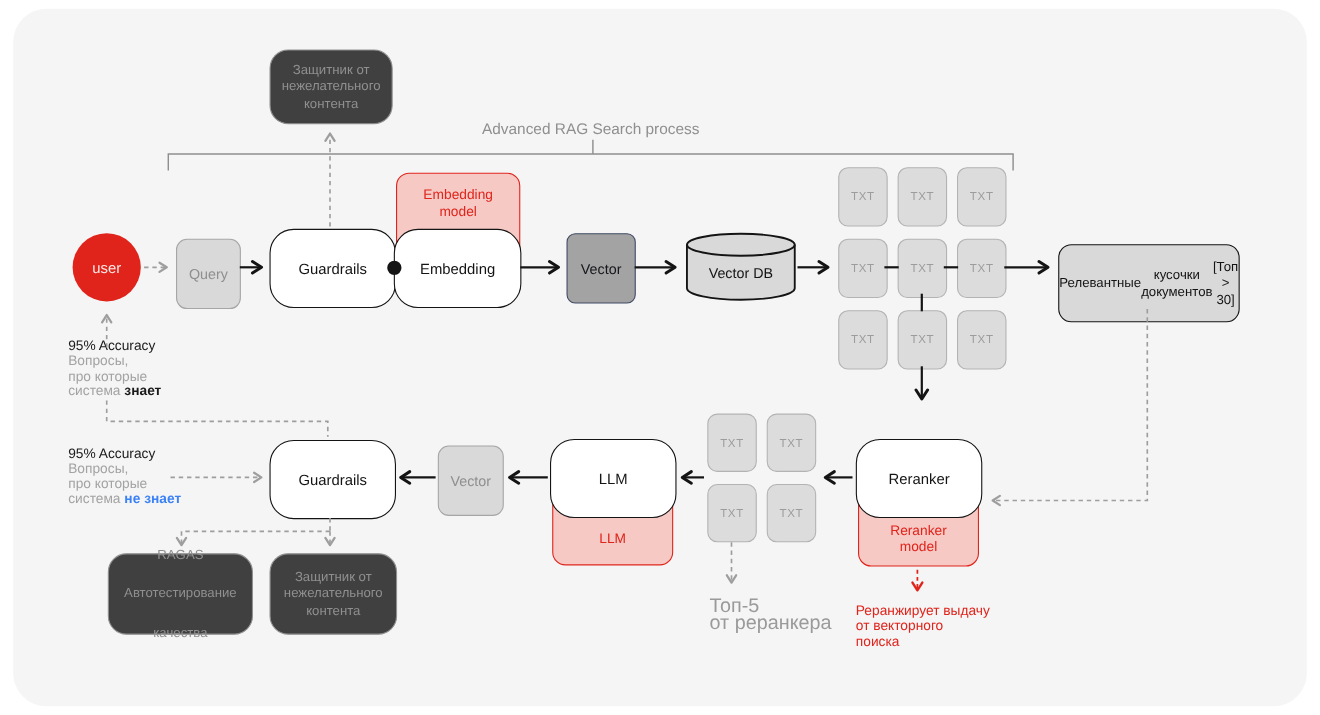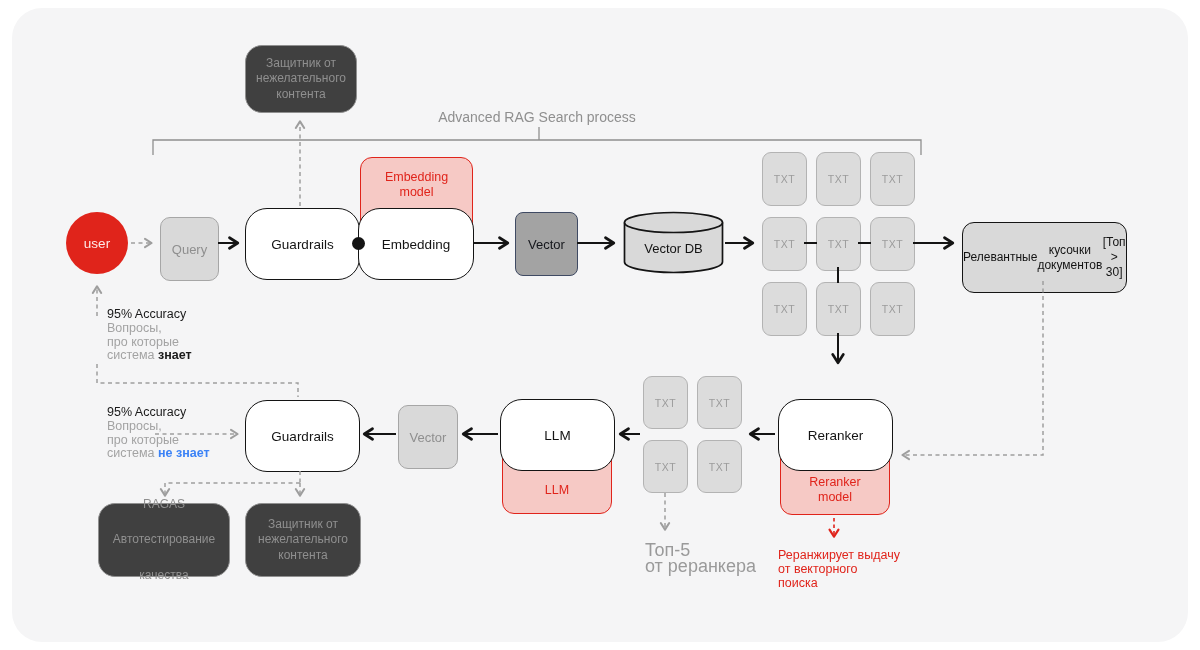--- a/index.html
+++ b/index.html
@@ -19,21 +19,21 @@
            display:flex;flex-direction:column;align-items:center;justify-content:center;
            font-size:12px;line-height:15.5px;color:#8f8f8f;text-align:center;}
   .red-model{position:absolute;z-index:2;background:#f6c9c5;border:1.8px solid #e0241b;border-radius:12px;
              display:flex;flex-direction:column;align-items:center;color:#e0241b;
              font-size:12.5px;line-height:15px;text-align:center;}
   .vector-node{position:absolute;z-index:4;background:#a3a3a3;border:1.7px solid #3f4a63;border-radius:8px;
                display:flex;align-items:center;justify-content:center;font-size:13px;color:#15171c;}
   .user-circle{position:absolute;z-index:4;width:62px;height:62px;border-radius:50%;background:#e0241b;
                display:flex;align-items:center;justify-content:center;color:#fde9e7;font-size:13.5px;}
   .dot{position:absolute;z-index:6;width:13px;height:13px;border-radius:50%;background:#141414;}
-  .note{position:absolute;z-index:4;font-size:12.5px;line-height:13.8px;margin-left:45px;}
+  .note{position:absolute;z-index:4;font-size:12.5px;line-height:13.8px;}
   .note .ink{color:#1a1a1a;}
   .note .dim{color:#a3a3a3;}
   .note .bold-ink{color:#1a1a1a;font-weight:bold;}
   .note .bold-red{color:#3b82f6;font-weight:bold;}
   .gray-note{position:absolute;z-index:4;font-size:18px;line-height:15.5px;color:#9a9a9a;}
   .red-note{position:absolute;z-index:4;font-size:12.5px;line-height:13.8px;color:#e0241b;}
   .process-label{position:absolute;z-index:4;font-size:14px;color:#8f8f8f;text-align:center;}
   .cyl-wrap{position:absolute;z-index:4;}
   .cyl-label{position:absolute;left:0;top:30px;width:101px;text-align:center;font-size:13px;color:#141414;}
 </style>

